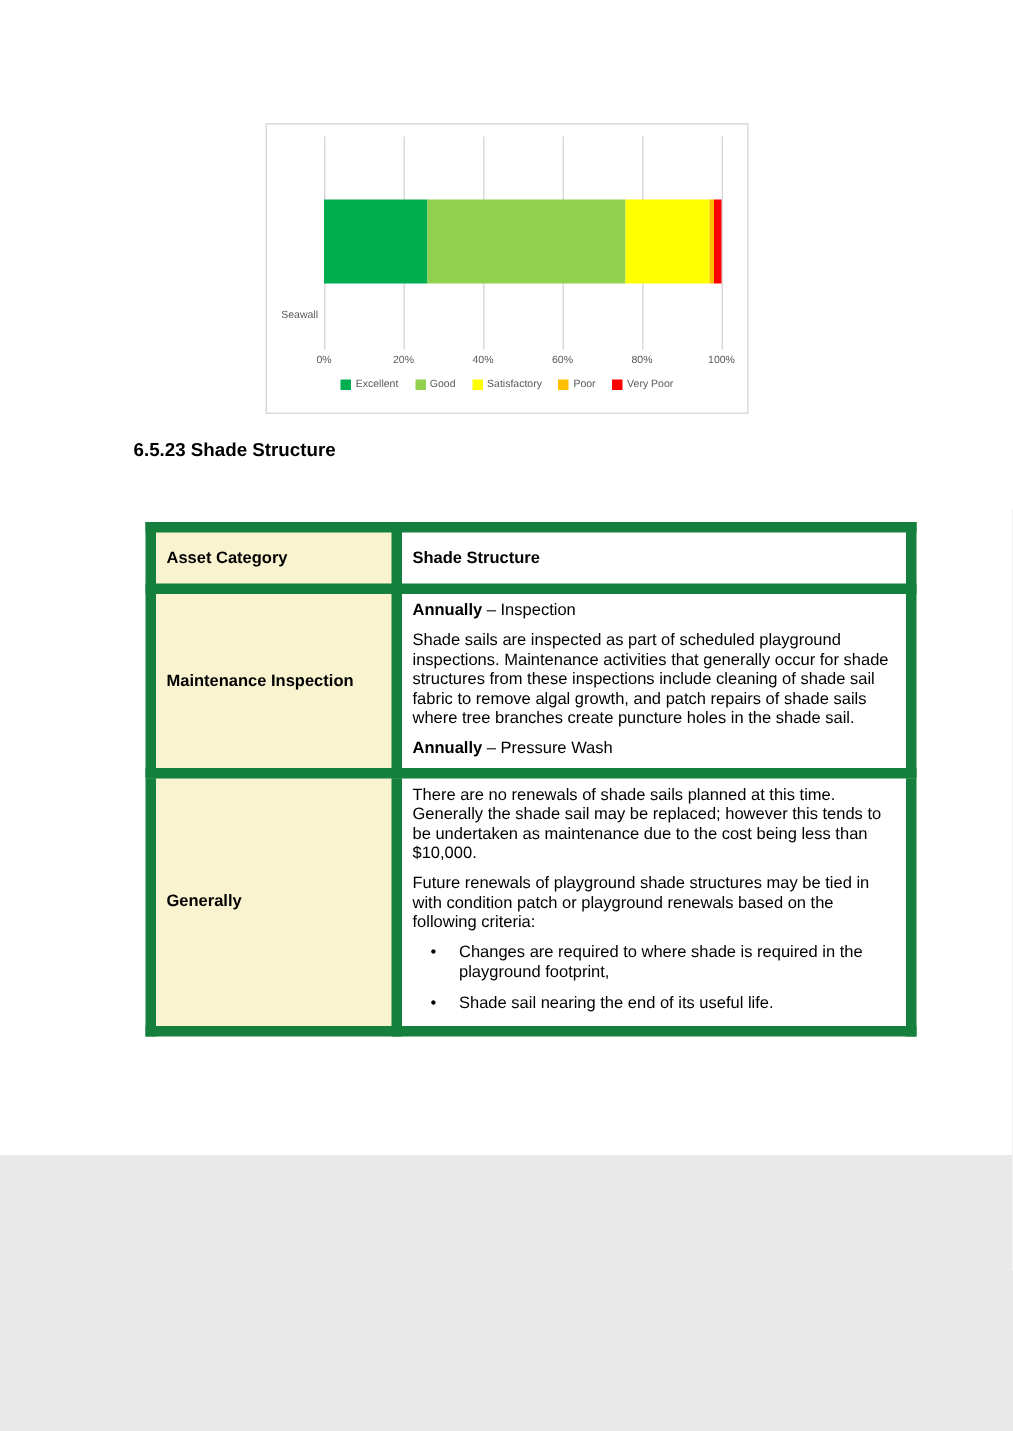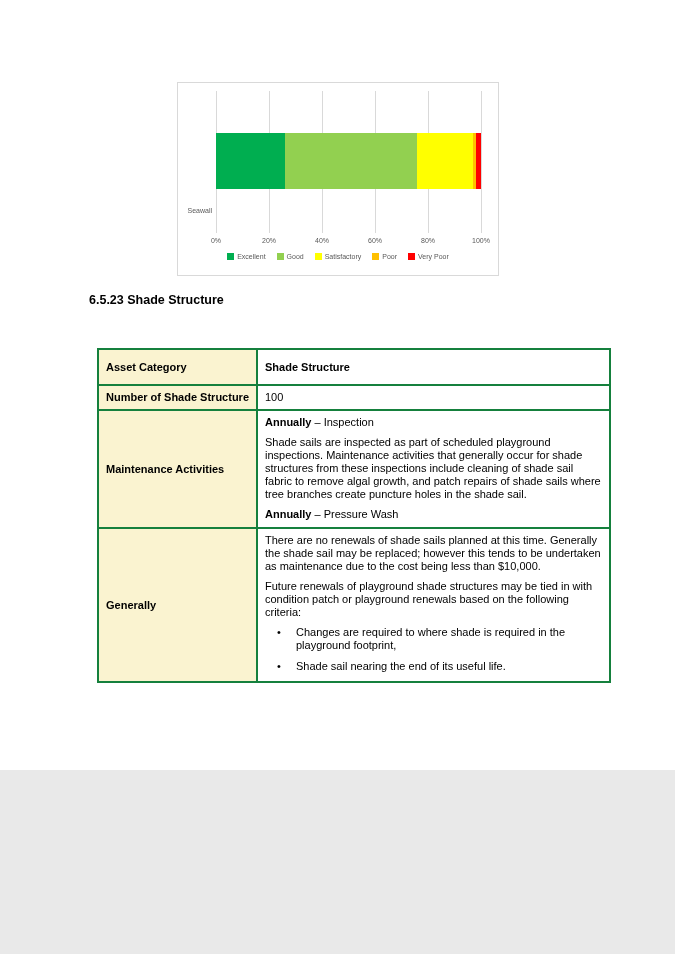--- a/index.html
+++ b/index.html
@@ -25,21 +25,21 @@
   .legend-marker{width:7px;height:7px;display:inline-block;}
   .legend-label{font-size:7px;color:#595959;white-space:nowrap;}
 
   
   .section-heading{position:absolute;left:89px;top:293px;font-size:12.5px;font-weight:bold;}
   .intro-para{position:absolute;left:82px;top:309px;width:517px;font-size:11px;line-height:13.5px;}
 
   
   .asset-table{position:absolute;left:97px;top:348px;width:514px;border-collapse:collapse;
     font-size:11px;line-height:13px;}
-  .asset-table td{border:2px solid #15803d;vertical-align:middle;}
+  .asset-table td{border:7px solid #15803d;vertical-align:middle;}
   .asset-table td.lbl{width:146px;background:#faf3d0;font-weight:bold;
     padding:5px 4px 5px 7px;}
   .asset-table td.val{padding:5px 8px 5px 7px;}
   .asset-table td.rich{vertical-align:top;padding:5px 8px 6px 7px;}
   td.val.b{font-weight:bold;}
   .r1 td{height:24px;}
   .r3 td{height:27px;}
   .rich p{margin:0 0 7px 0;}
   .rich p:last-child{margin-bottom:0;}
   .lead{font-weight:bold;}
@@ -109,25 +109,21 @@
 
   <div class="section-heading">6.5.23 Shade Structure</div>
 
   <table class="asset-table">
     <tbody>
         <tr class="r1">
       <td class="lbl">Asset Category</td>
       <td class="val b">Shade Structure</td>
     </tr>
     <tr>
-      <td class="lbl">Number of Shade Structure</td>
-      <td class="val">100</td>
-    </tr>
-    <tr>
-      <td class="lbl">Maintenance Activities</td>
+      <td class="lbl">Maintenance Inspection</td>
       <td class="rich">
         <p><span class="lead">Annually</span><span> – Inspection</span></p>
         <p class="indent-para">Shade sails are inspected as part of scheduled playground inspections. Maintenance activities that generally occur for shade structures from these inspections include cleaning of shade sail fabric to remove algal growth, and patch repairs of shade sails where tree branches create puncture holes in the shade sail.</p>
         <p><span class="lead">Annually</span><span> – Pressure Wash</span></p>
       </td>
     </tr>
     <tr>
       <td class="lbl">Generally</td>
       <td class="rich">
         <p>There are no renewals of shade sails planned at this time. Generally the shade sail may be replaced; however this tends to be undertaken as maintenance due to the cost being less than $10,000.</p>

